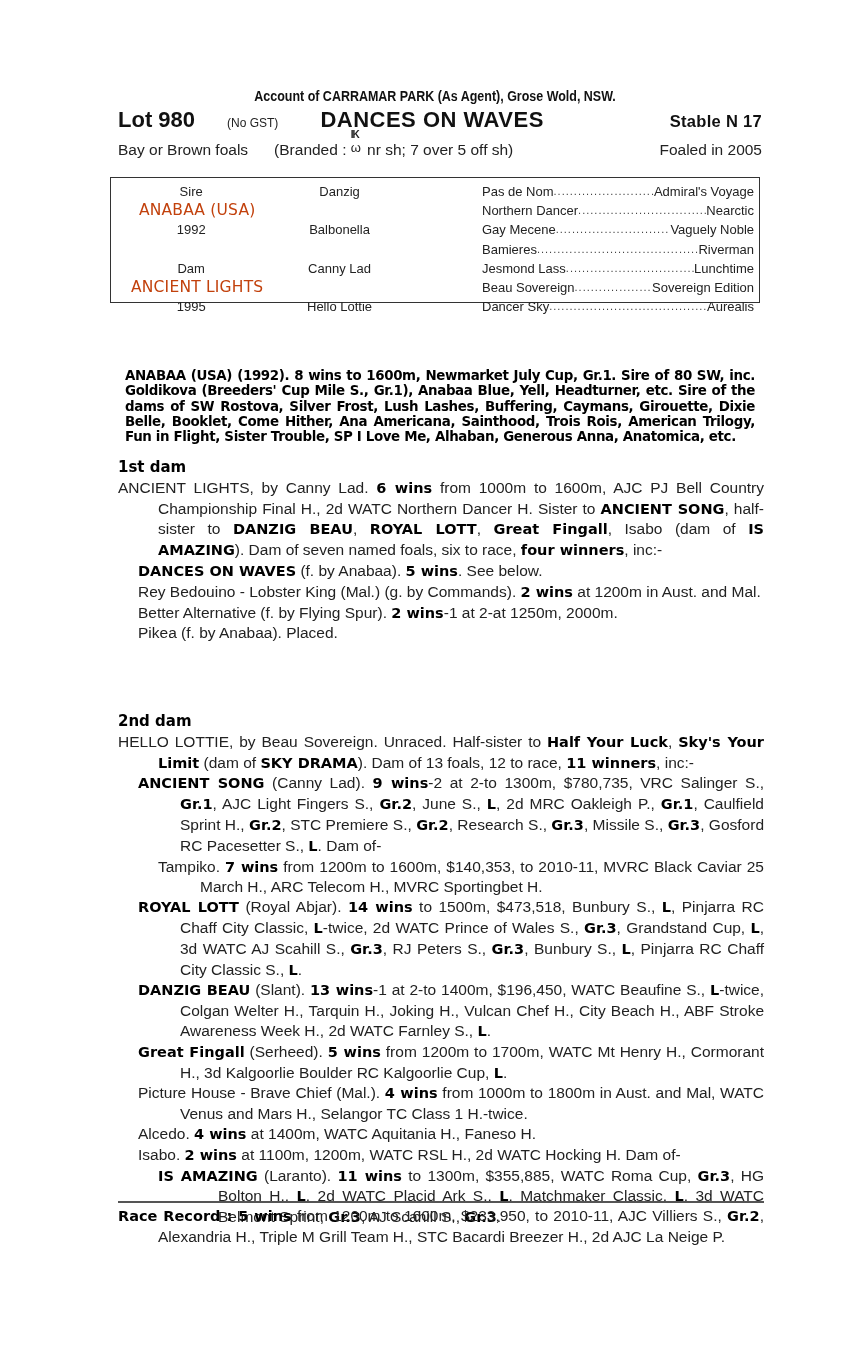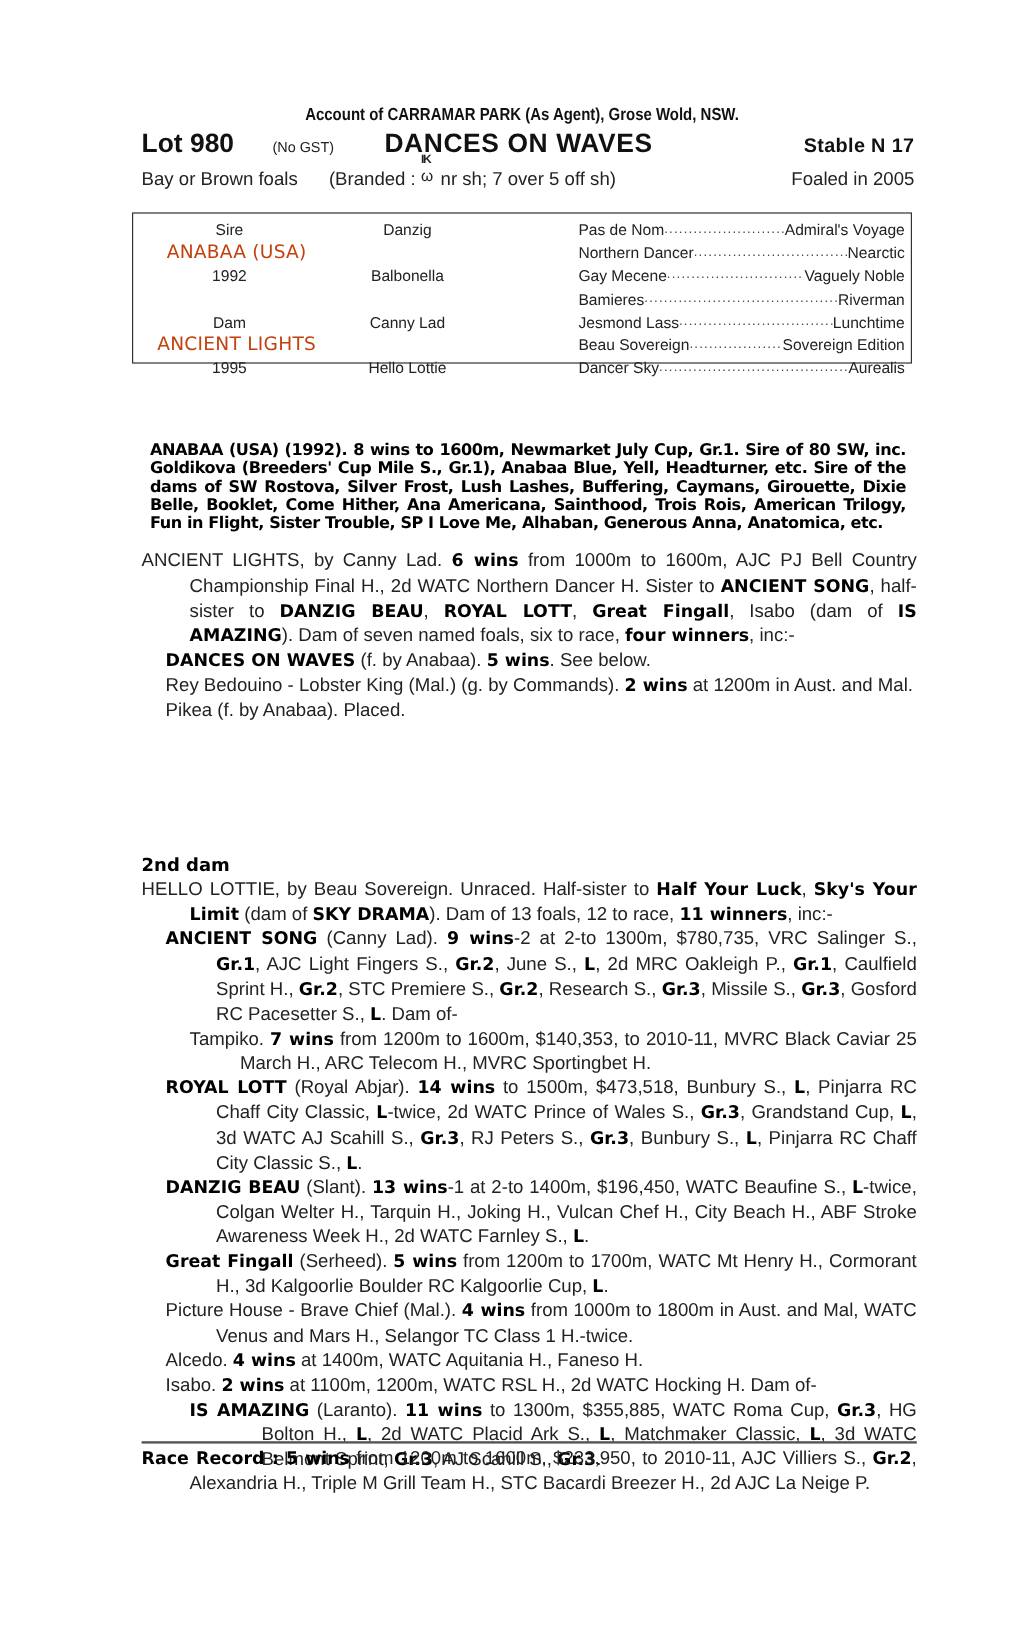--- a/index.html
+++ b/index.html
@@ -128,24 +128,26 @@
         <span class="l">Dancer Sky</span>
         <span class="dots"></span>
         <span class="r">Aurealis</span>
       </div>
   </div>
 </div>
 
 <div class="sire-blurb">ANABAA (USA) (1992). 8 wins to 1600m, Newmarket July Cup, Gr.1. Sire of 80 SW, inc. Goldikova (Breeders' Cup Mile S., Gr.1), Anabaa Blue, Yell, Headturner, etc. Sire of the dams of SW Rostova, Silver Frost, Lush Lashes, Buffering, Caymans, Girouette, Dixie Belle, Booklet, Come Hither, Ana Americana, Sainthood, Trois Rois, American Trilogy, Fun in Flight, Sister Trouble, SP I Love Me, Alhaban, Generous Anna, Anatomica, etc.</div>
 
 <div class="text" style="top:458px;">
+  <div class="heading">1st dam</div>
   <div class="para hang1"><span>ANCIENT LIGHTS, by Canny Lad. </span><span class="b">6 wins</span><span> from 1000m to 1600m, AJC PJ Bell Country Championship Final H., 2d WATC Northern Dancer H. Sister to </span><span class="b">ANCIENT SONG</span><span>, half-sister to </span><span class="b">DANZIG BEAU</span><span>, </span><span class="b">ROYAL LOTT</span><span>, </span><span class="b">Great Fingall</span><span>, Isabo (dam of </span><span class="b">IS AMAZING</span><span>). Dam of seven named foals, six to race, </span><span class="b">four winners</span><span>, inc:-</span></div>
   <div>
       <div class="para ind1"><span class="b">DANCES ON WAVES</span><span> (f. by Anabaa). </span><span class="b">5 wins</span><span>. See below.</span></div>
       <div class="para ind1"><span>Rey Bedouino - Lobster King (Mal.) (g. by Commands). </span><span class="b">2 wins</span><span> at 1200m in Aust. and Mal.</span></div>
+      <div class="para ind1"><span>Better Alternative (f. by Flying Spur). </span><span class="b">2 wins</span><span>-1 at 2-at 1250m, 2000m.</span></div>
       <div class="para ind1"><span>Pikea (f. by Anabaa). Placed.</span></div>
     </div>
 </div>
 
 <div class="text" style="top:712px;">
   <div class="heading">2nd dam</div>
   <div class="para hang1"><span>HELLO LOTTIE, by Beau Sovereign. Unraced. Half-sister to </span><span class="b">Half Your Luck</span><span>, </span><span class="b">Sky's Your Limit</span><span> (dam of </span><span class="b">SKY DRAMA</span><span>). Dam of 13 foals, 12 to race, </span><span class="b">11 winners</span><span>, inc:-</span></div>
   <div>
       <div class="para ind1"><span class="b">ANCIENT SONG</span><span> (Canny Lad). </span><span class="b">9 wins</span><span>-2 at 2-to 1300m, $780,735, VRC Salinger S., </span><span class="b">Gr.1</span><span>, AJC Light Fingers S., </span><span class="b">Gr.2</span><span>, June S., </span><span class="b">L</span><span>, 2d MRC Oakleigh P., </span><span class="b">Gr.1</span><span>, Caulfield Sprint H., </span><span class="b">Gr.2</span><span>, STC Premiere S., </span><span class="b">Gr.2</span><span>, Research S., </span><span class="b">Gr.3</span><span>, Missile S., </span><span class="b">Gr.3</span><span>, Gosford RC Pacesetter S., </span><span class="b">L</span><span>. Dam of-</span></div>
       <div class="para ind2"><span>Tampiko. </span><span class="b">7 wins</span><span> from 1200m to 1600m, $140,353, to 2010-11, MVRC Black Caviar 25 March H., ARC Telecom H., MVRC Sportingbet H.</span></div>

